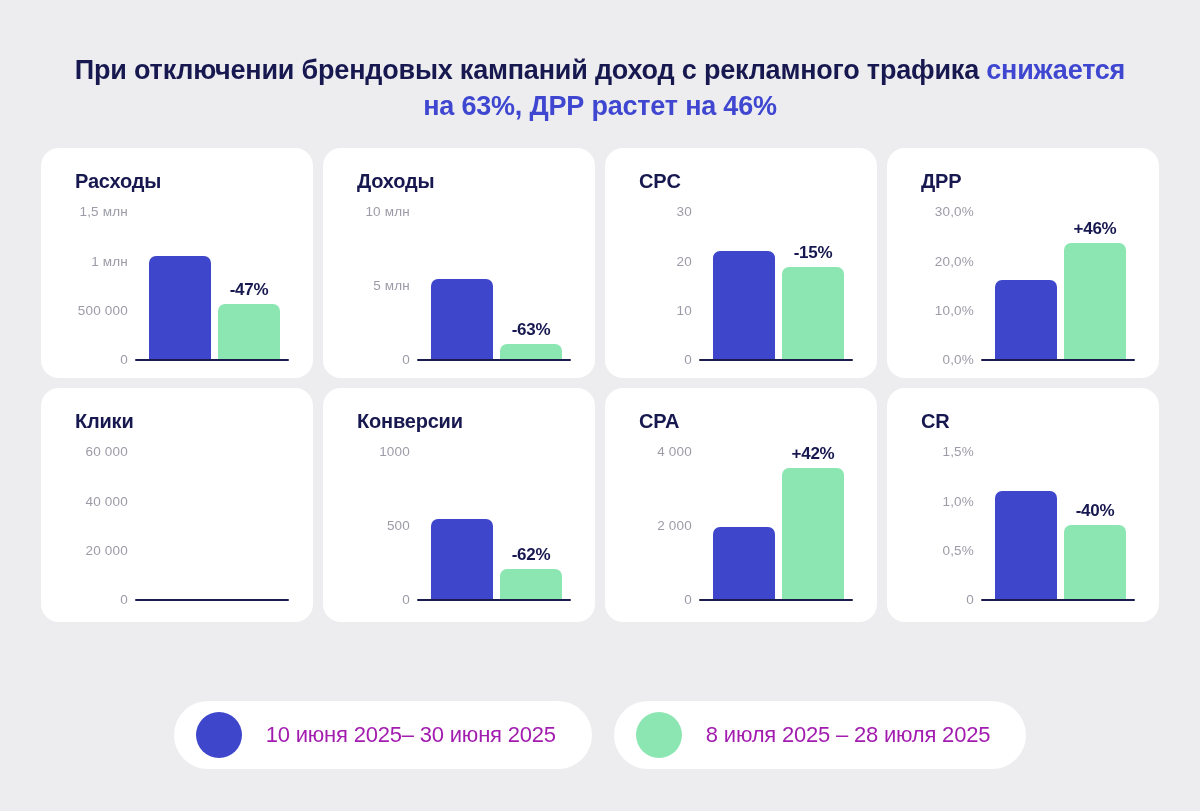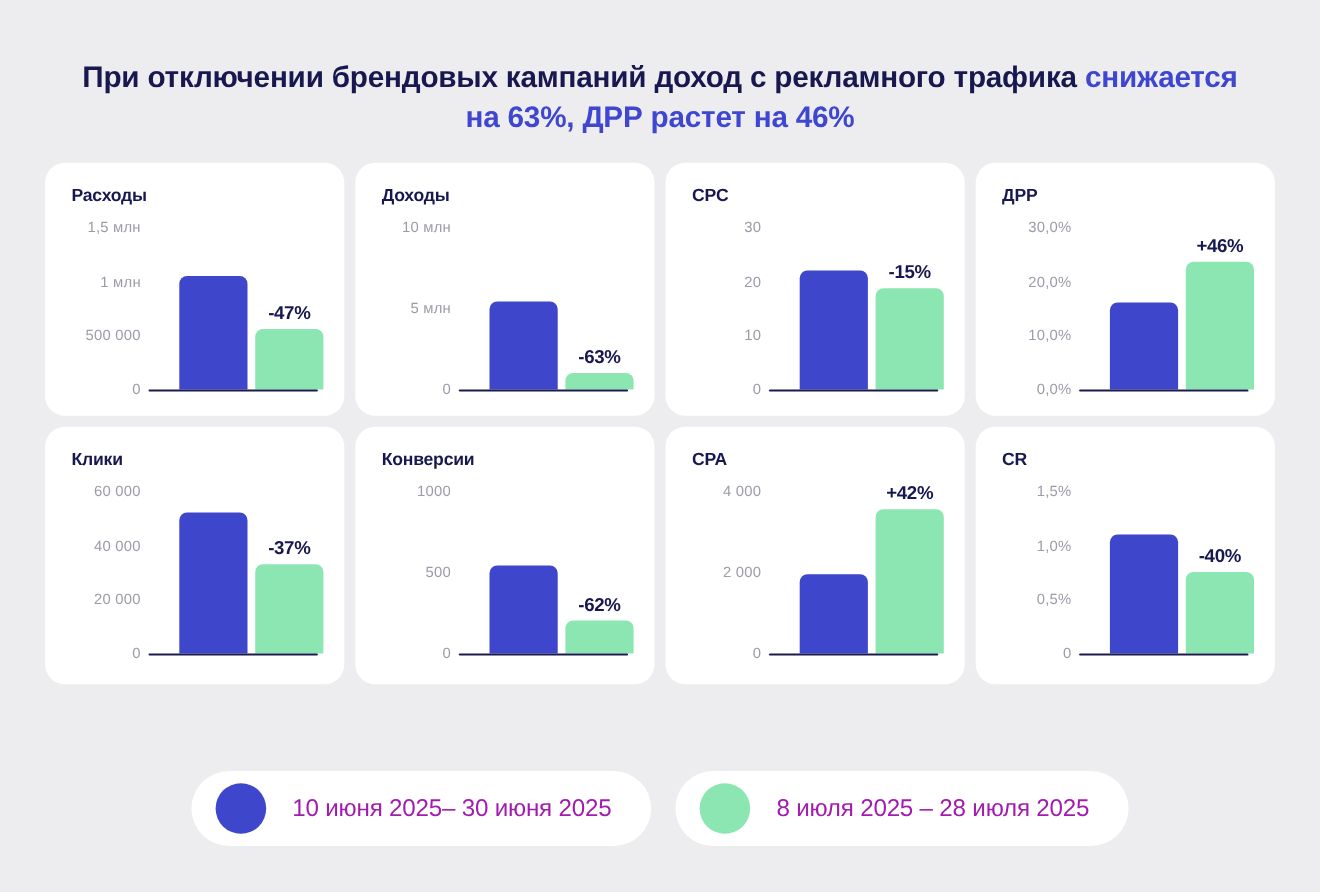--- a/index.html
+++ b/index.html
@@ -48,25 +48,25 @@
   }
   .card {
     background: #ffffff;
     border-radius: 18px;
     position: relative;
     box-sizing: border-box;
     padding: 22px 20px 16px 14px;
     overflow: hidden;
   }
   .card-title {
-    font-size: 16px;
+    font-size: 20px;
     font-weight: 700;
     letter-spacing: -0.2px;
     color: #17184f;
-    margin: 0 0 0 10px;
+    margin: 0 0 0 20px;
   }
 
   
   .chart {
     position: relative;
     margin-top: 18px;
     height: 150px;
   }
   .axis {
     position: absolute;
@@ -95,21 +95,21 @@
     position: absolute;
     left: 0;
     right: 0;
     bottom: 0;
     height: 2.5px;
     background: #1b1c4d;
     border-radius: 2px;
   }
   .bars {
     position: absolute;
-    left: 28px;
+    left: 14px;
     bottom: 2px;
     height: 100%;
     display: flex;
     align-items: flex-end;
     gap: 7px;
   }
   .bar {
     width: 62px;
     border-radius: 7px 7px 0 0;
     position: relative;
@@ -257,26 +257,20 @@
       <div class="card">
         <div class="card-title">Клики</div>
         <div class="chart">
           <div class="axis">
             <div class="tick" style="top: 0px;">60 000</div>
             <div class="tick" style="top: 49.3333px;">40 000</div>
             <div class="tick" style="top: 98.6667px;">20 000</div>
             <div class="tick" style="top: 148px;">0</div>
           </div>
           <div class="plot">
-            <div class="bars">
-              <div class="bar blue" style="height: 128.267px;"></div>
-              <div class="bar green" style="height: 81.4px;">
-                <span class="delta">-37%</span>
-              </div>
-            </div>
             <div class="baseline"></div>
           </div>
         </div>
       </div>
       <div class="card">
         <div class="card-title">Конверсии</div>
         <div class="chart">
           <div class="axis">
             <div class="tick" style="top: 0px;">1000</div>
             <div class="tick" style="top: 74px; margin-left: 44px;">500</div>

